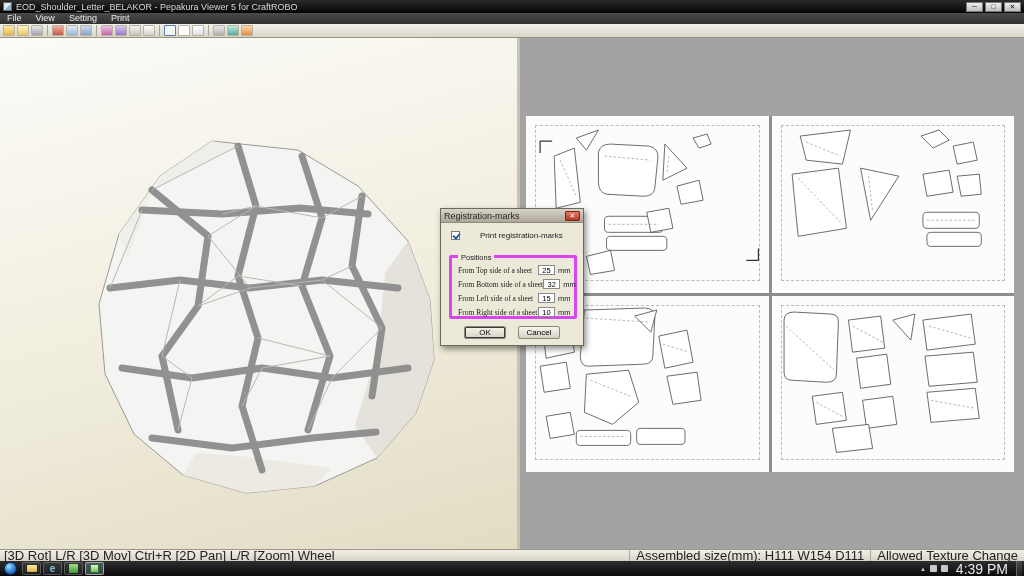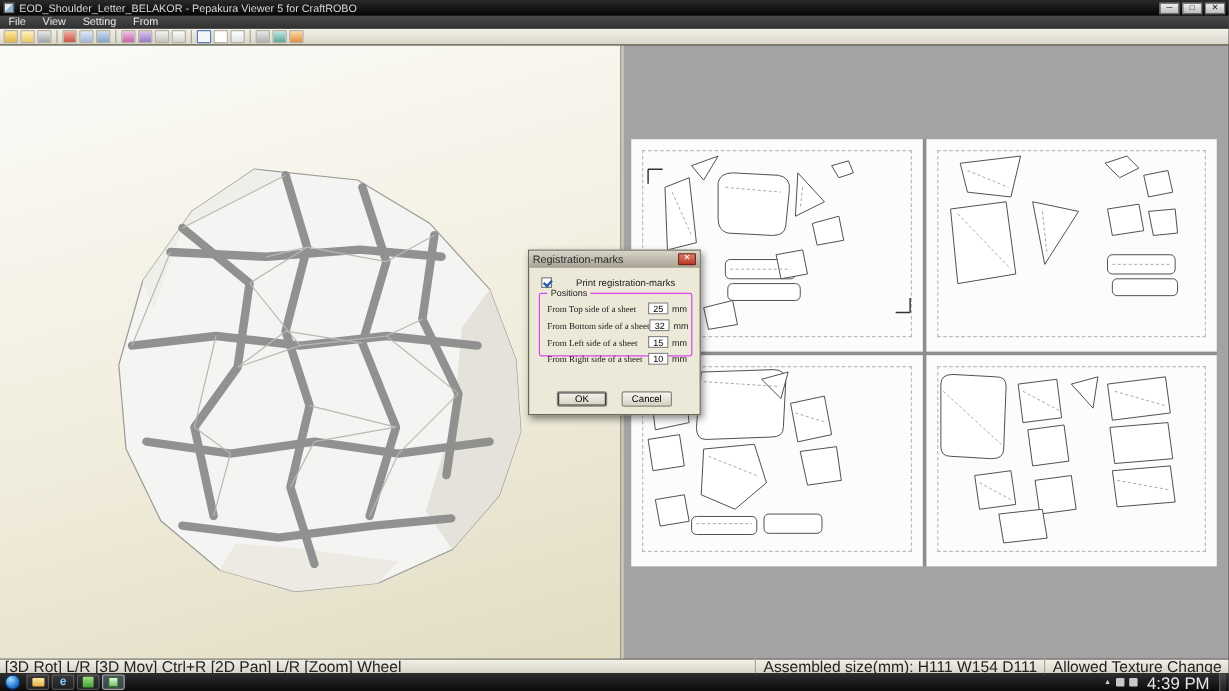--- a/index.html
+++ b/index.html
@@ -61,22 +61,22 @@
   .dlg-titlebar { height:14px; background:linear-gradient(#d8d4c8,#aba698); border-bottom:1px solid #8d8a7c;
     display:flex; align-items:center; padding:0 3px; }
   .dlg-title { font-size:9px; color:#2a2a2a; }
   .dlg-close { margin-left:auto; width:15px; height:10px; background:linear-gradient(#e87a64,#b23a28);
     border:1px solid #7c2416; border-radius:1px; color:#fff; font-size:7px; line-height:8px; text-align:center; }
   .dlg-check-row { display:flex; align-items:center; margin:8px 0 0 10px; gap:20px; }
   .checkbox { width:9px; height:9px; background:#fff; border:1px solid #7a7a7a; position:relative; }
   .checkbox.checked::after { content:""; position:absolute; left:1px; top:1px; width:5px; height:3px;
     border-left:2px solid #2a5ca8; border-bottom:2px solid #2a5ca8; transform:rotate(-48deg); }
   .dlg-check-label { font-size:8px; color:#1a1a1a; }
-  .groupbox { position:absolute; left:8px; top:35px; width:128px; height:53px;
-    border:1px solid #d946ef; border-radius:2px; }
+  .groupbox { position:absolute; left:8px; top:46px; width:128px; height:64px;
+    border:3px solid #d946ef; border-radius:2px; }
   .group-label { position:absolute; left:6px; top:-5px; background:#ece9d8; padding:0 3px; font-size:7.5px; color:#1a1a1a; }
   .field-row { display:flex; align-items:center; height:14px; padding:0 4px 0 6px; }
   .field-row:first-of-type { margin-top:5px; }
   .field-label { font-size:7.5px; color:#1a1a1a; flex:1; white-space:nowrap;font-family:Liberation Serif, serif; }
   .field-input { width:17px; height:10px; font-size:7.5px; text-align:center; border:1px solid #8a8a8a;
     background:#fff; padding:0; font-family:"Liberation Sans", sans-serif; }
   .field-unit { font-size:7.5px; color:#1a1a1a; margin-left:3px; width:12px; }
   .dlg-buttons { position:absolute; left:0; bottom:6px; width:100%; display:flex; justify-content:center; gap:12px; }
   .dlg-btn { width:42px; height:13px; font-size:8px; background:linear-gradient(#f6f4ee,#d5d1c2);
     border:1px solid #8a8678; border-radius:2px; font-family:"Liberation Sans", sans-serif; padding:0; }
@@ -120,21 +120,21 @@
       <div class="win-btn">─</div>
       <div class="win-btn">□</div>
       <div class="win-btn">✕</div>
     </div>
   </div>
 
   <div class="menubar">
     <span class="menu-item">File</span>
     <span class="menu-item">View</span>
     <span class="menu-item">Setting</span>
-    <span class="menu-item">From</span>
+    <span class="menu-item">Print</span>
   </div>
 
   <div class="toolbar">
     <div class="ticon ic-open"></div>
     <div class="ticon ic-import"></div>
     <div class="ticon ic-print"></div>
     <div class="tsep"></div>
     <div class="ticon ic-settings"></div>
     <div class="ticon ic-copy"></div>
     <div class="ticon ic-export"></div>

